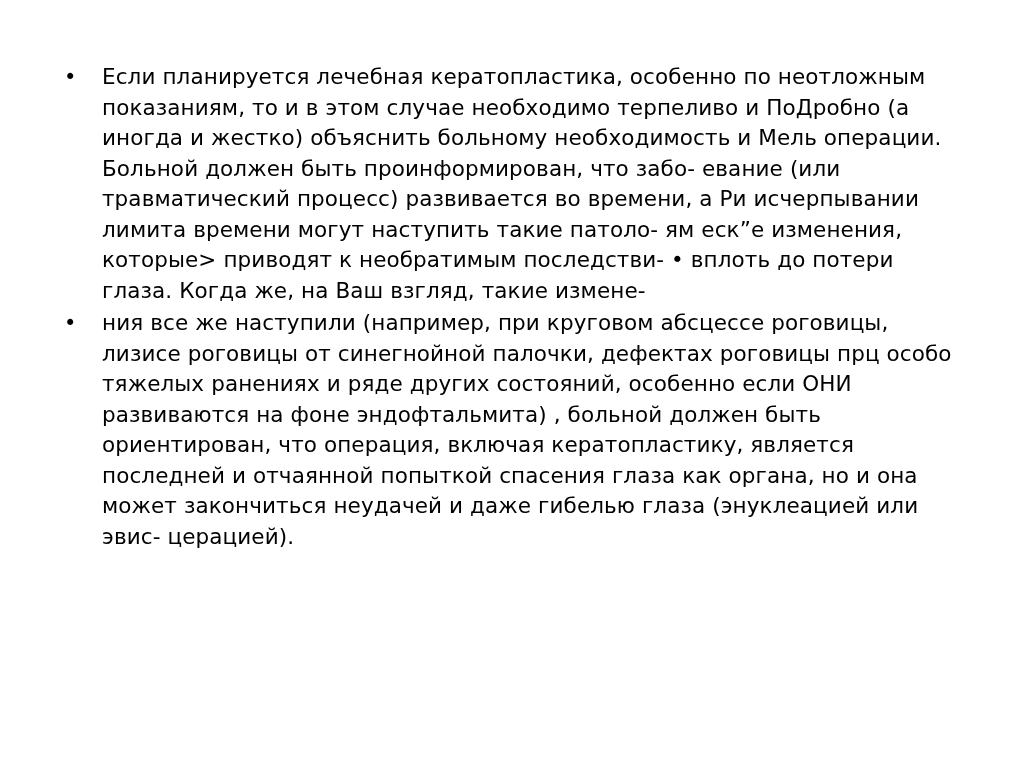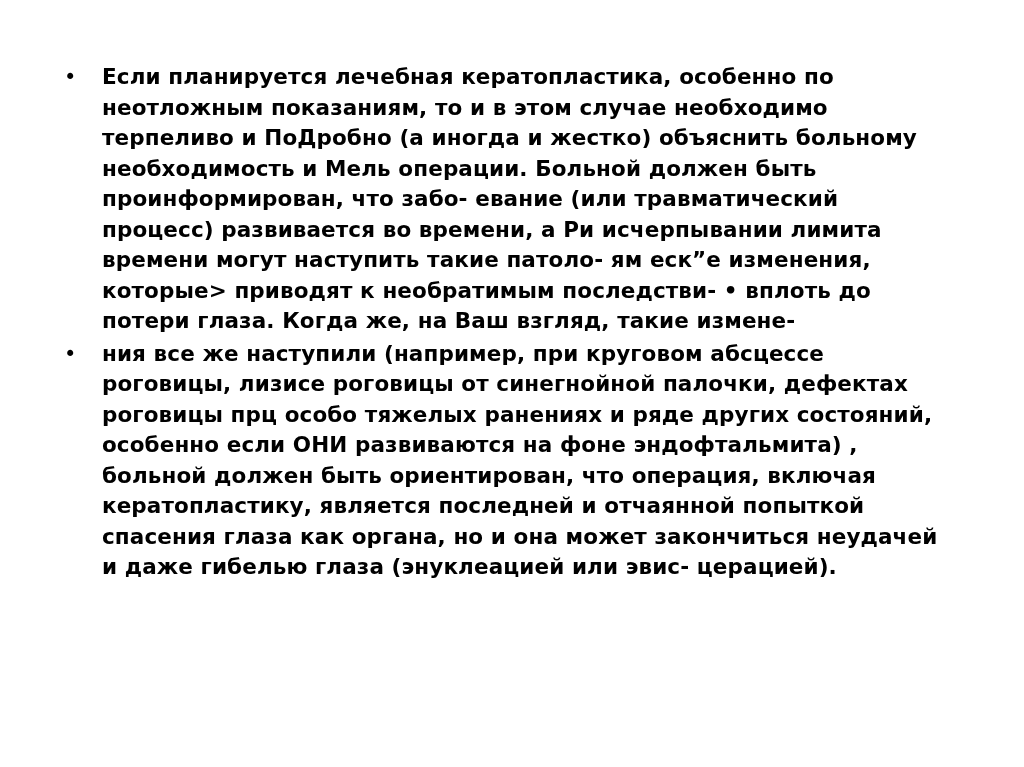--- a/index.html
+++ b/index.html
@@ -44,21 +44,20 @@
   }
   li.bullet-item .marker {
     position: absolute;
     left: 12px;
     top: 0;
     font-size: 21px;
     line-height: 30.5px;
   }
   li.bullet-item .para-text {
     display: block;
-    font-weight: bold;
   }
 </style>
 </head>
 <body>
 
 <div class="slide">
   <div class="content">
     <ul class="bullet-list">
       <li class="bullet-item">
         <span class="marker">•</span>

